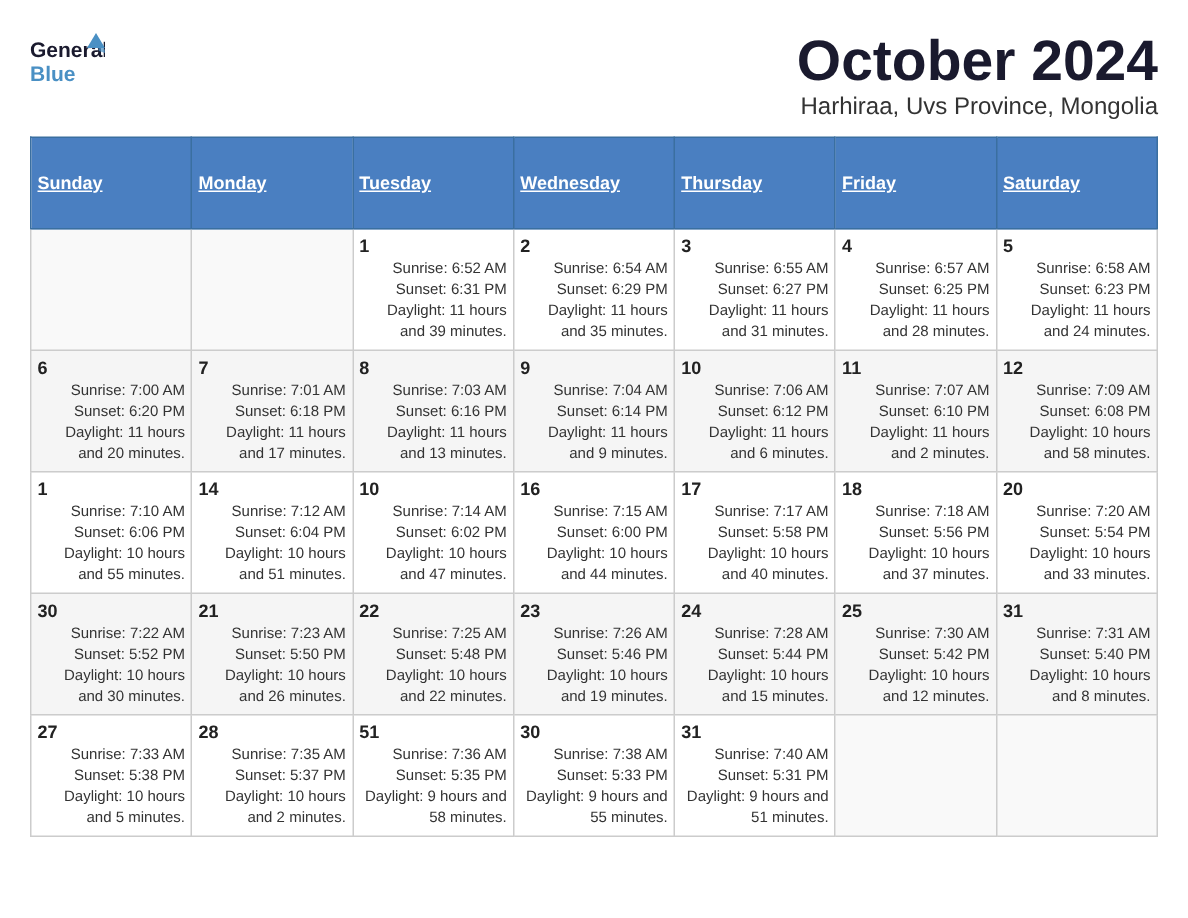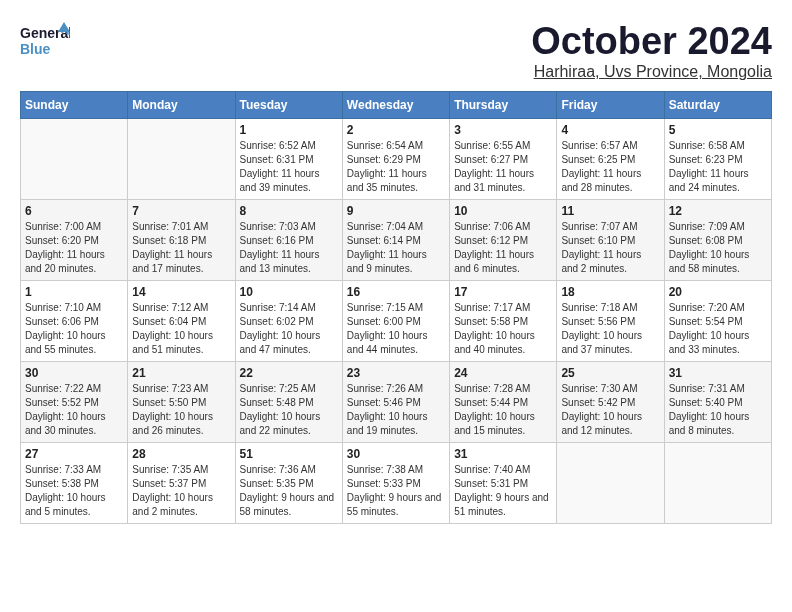--- a/index.html
+++ b/index.html
@@ -20,34 +20,34 @@
       text-align: right;
     }
     .month-title {
       font-size: 38px;
       font-weight: bold;
       color: #1a1a2e;
     }
     .subtitle {
       font-size: 16px;
       color: #333;
-      text-decoration: underline;
     }
     table {
       width: 100%;
       border-collapse: collapse;
       font-size: 11px;
     }
     thead tr th {
       background: #4a7fc1;
       color: #fff;
-      padding: 6px 4px;
+      padding: 23px 4px;
       text-align: left;
       font-size: 12px;
       border: 1px solid #3a6fa0;
+      text-decoration: underline;
     }
     tbody tr td {
       border: 1px solid #ccc;
       vertical-align: top;
       padding: 4px;
       height: 80px;
       width: 107px;
       background: #fff;
     }
     tbody tr:nth-child(even) td {
@@ -59,20 +59,21 @@
     .day-num {
       font-weight: bold;
       font-size: 12px;
       margin-bottom: 2px;
       color: #222;
     }
     .day-info {
       font-size: 10px;
       color: #333;
       line-height: 1.4;
+      text-align: right;
     }
 
     
     .logo-wrap {
       display: flex;
       align-items: center;
       gap: 4px;
     }
     .logo-icon {
       width: 50px;

